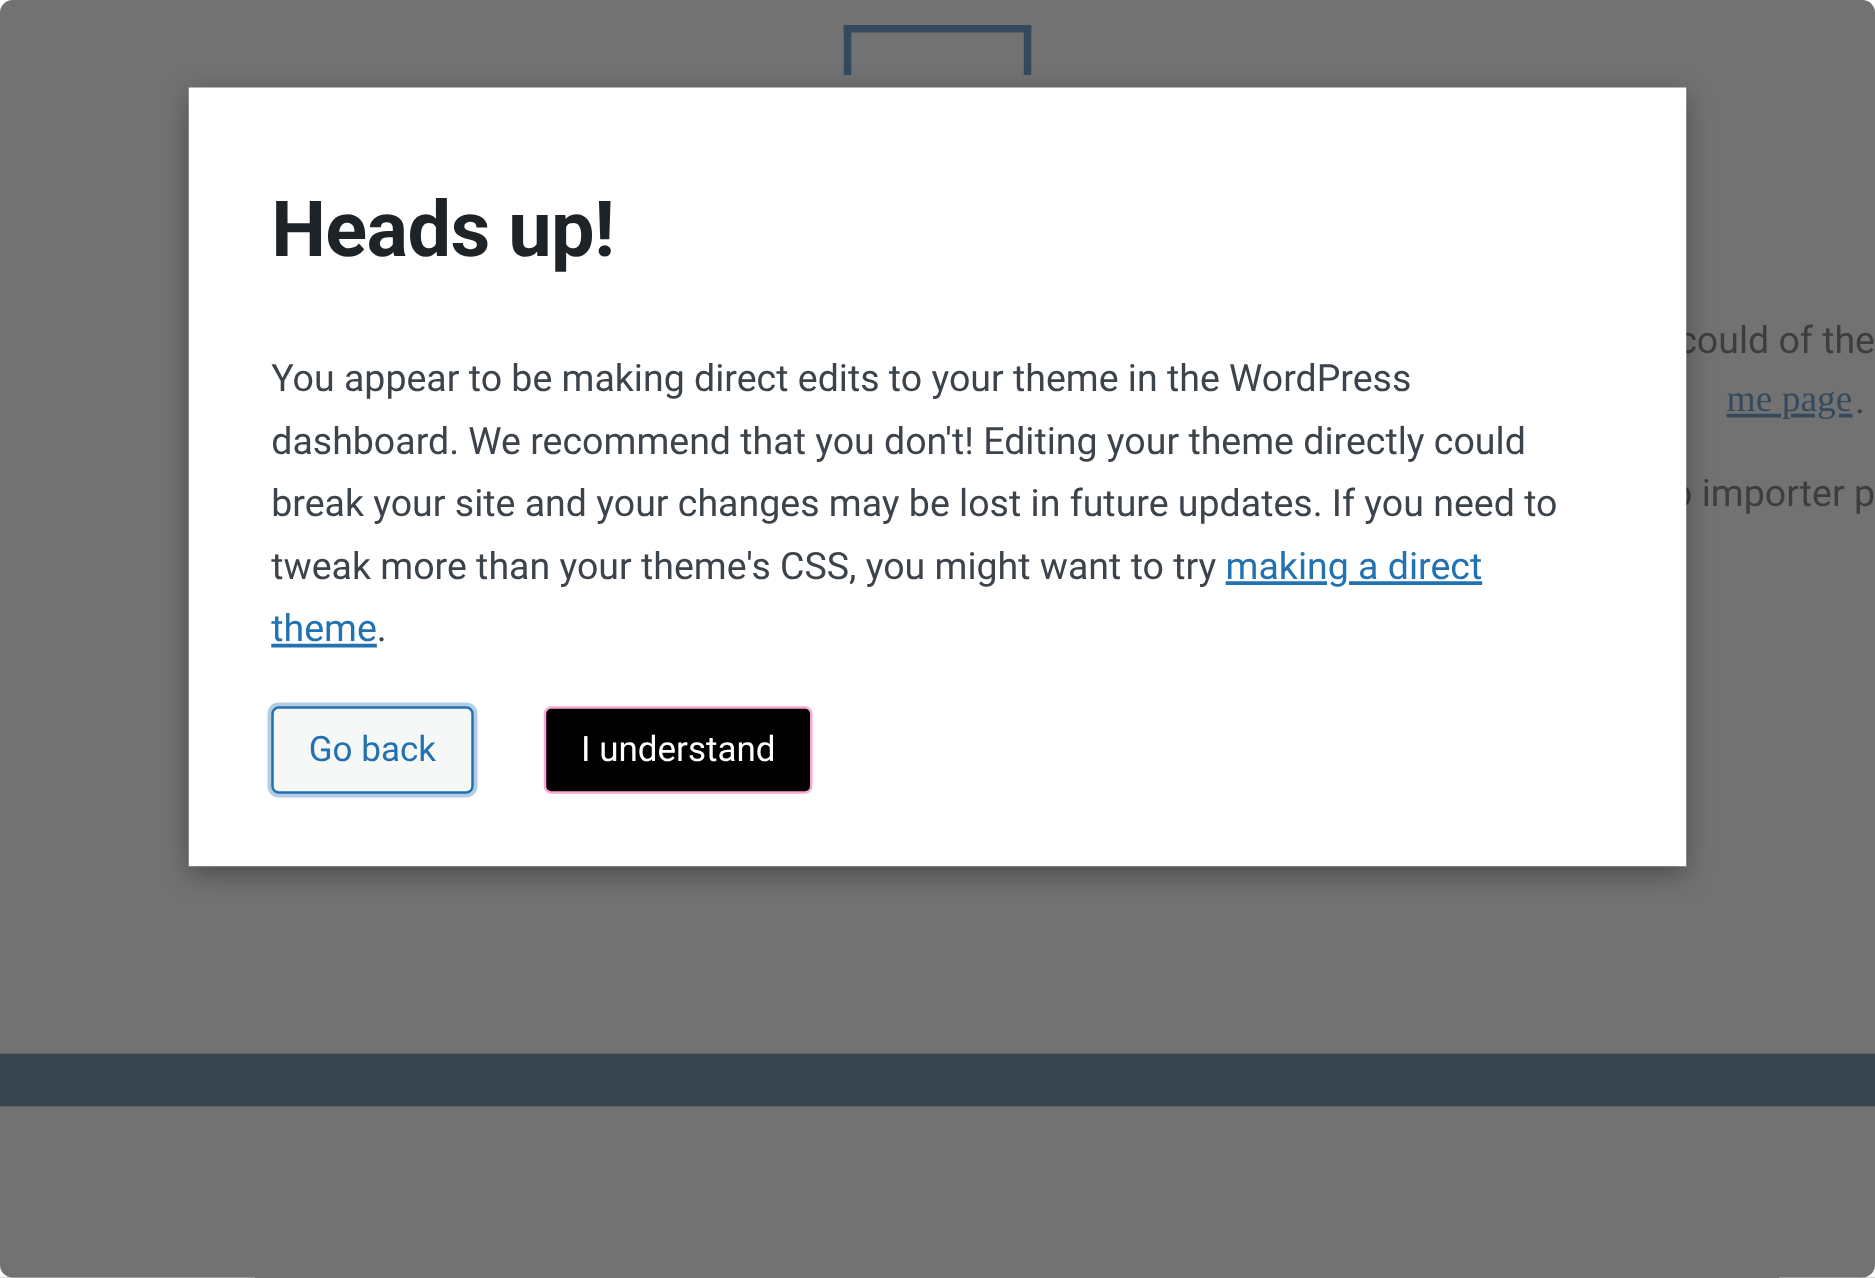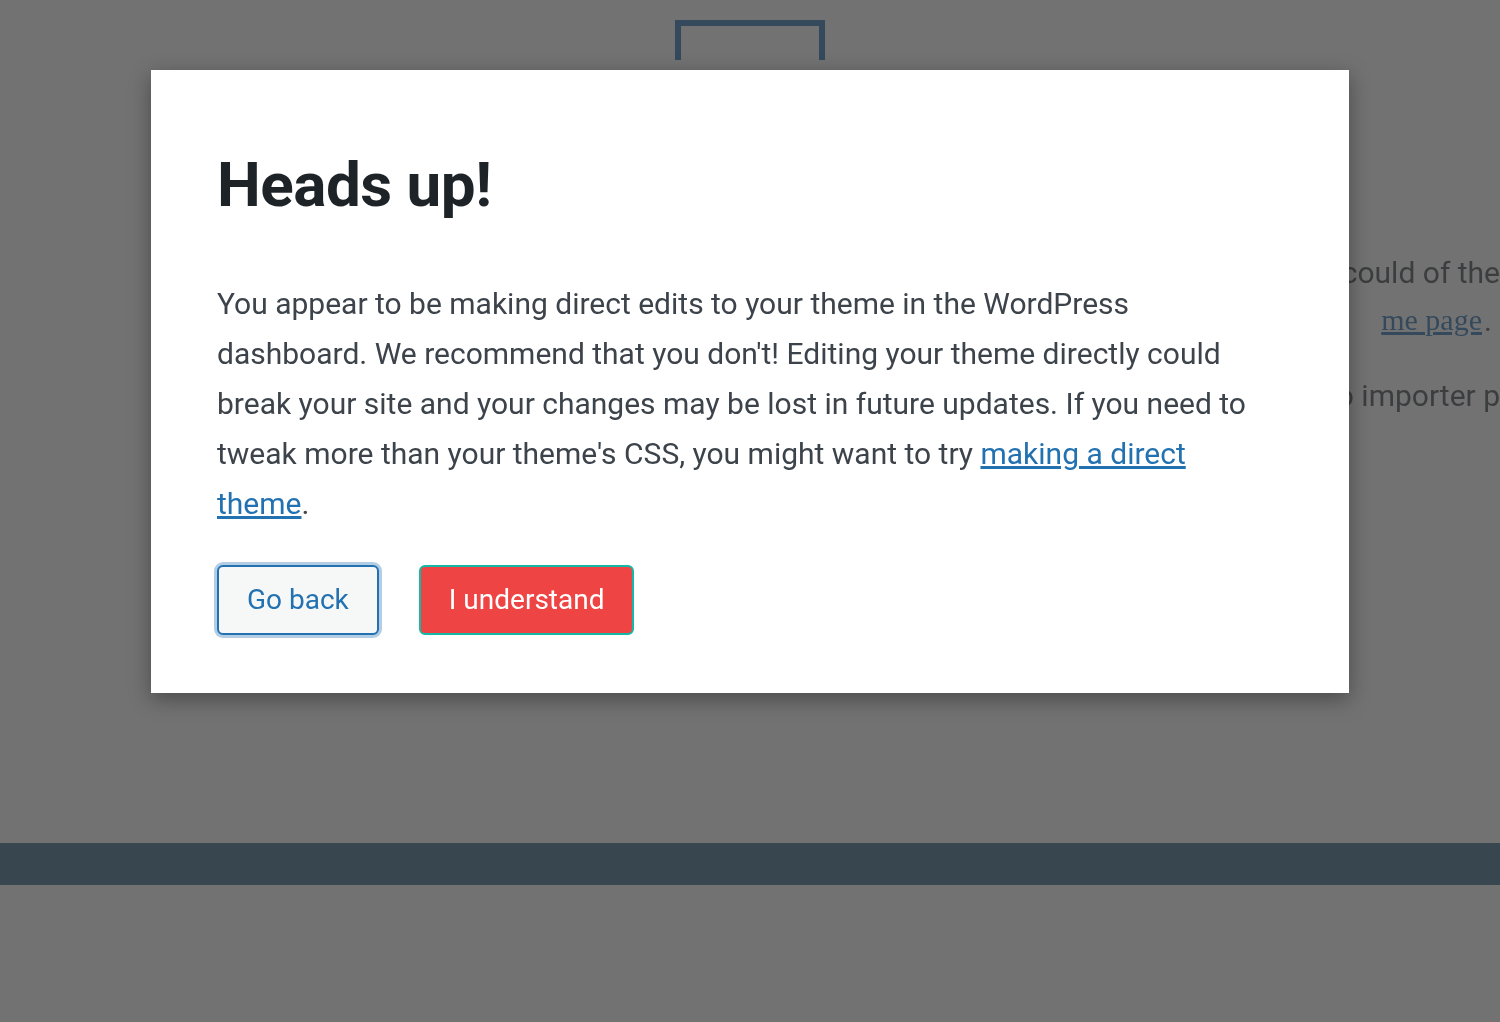--- a/index.html
+++ b/index.html
@@ -78,20 +78,21 @@
       position: absolute;
       top: 0;
       left: 0;
       width: 100%;
       height: 100%;
       background: rgba(60, 60, 60, 0.72);
       display: flex;
       align-items: flex-start;
       justify-content: center;
       padding-top: 70px;
+      border-radius: 10px;
     }
     .modal {
       background: #ffffff;
       width: 1198px;
       box-shadow: 0 6px 20px rgba(0, 0, 0, 0.35);
       padding: 78px 66px 58px 66px;
     }
     .modal-title {
       font-size: 62px;
       font-weight: 700;
@@ -107,41 +108,41 @@
     }
     .modal-paragraph:last-of-type {
       margin-bottom: 36px;
     }
     .inline-link {
       color: #2271b1;
       text-decoration: underline;
     }
     .button-row {
       display: flex;
-      gap: 40px;
+      gap: 56px;
       margin-top: 18px;
     }
     .btn {
       font-size: 28px;
       padding: 16px 28px;
       border-radius: 6px;
       cursor: pointer;
       font-family: inherit;
       line-height: 1.2;
     }
     .btn-secondary {
       background: #f6f7f7;
       color: #2271b1;
       border: 2px solid #2271b1;
       box-shadow: 0 0 0 3px rgba(34, 113, 177, 0.35);
     }
     .btn-primary {
-      background: #ef4444;
+      background: #000000;
       color: #ffffff;
-      border: 2px solid #14b8a6;
+      border: 2px solid #f9a8d4;
     }
   </style>
 </head>
 <body>
 
 <div class="background-page">
   <div class="bg-logo-strip"></div>
   <div class="bg-text-1">could of the</div>
   <a class="bg-link-1">me page</a>
   <span class="bg-period-1">.</span>

